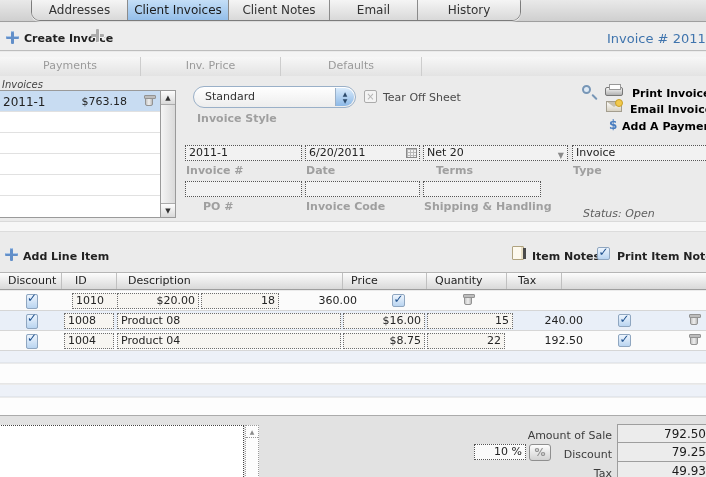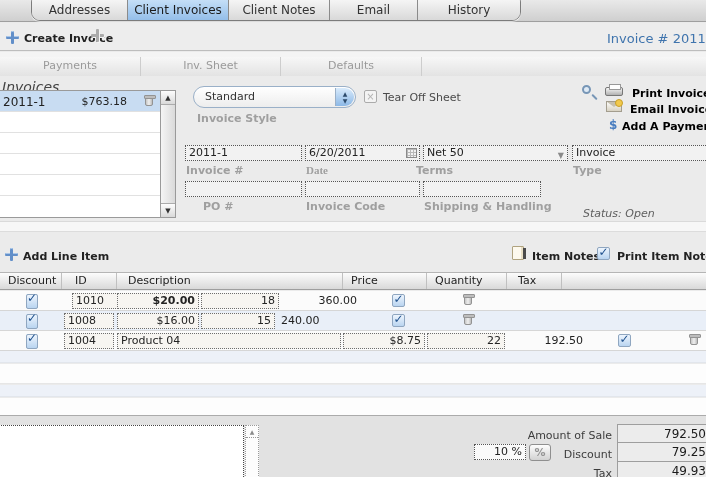--- a/index.html
+++ b/index.html
@@ -34,21 +34,21 @@
   .gapband { top:52px; left:0; width:706px; height:5px; background:#f4f4f4; }
 
   
   .subtabs { top:57px; left:0; width:706px; height:19px; display:flex; border-bottom:1px solid #cfcfcf; }
   .subtab { height:19px; line-height:18px; text-align:center; color:#9a9a9a;
     background:linear-gradient(#f7f7f7,#e3e3e3); border-right:1px solid #cdcdcd; }
   .subtab.active { background:#fff; color:#111; font-weight:bold; border-right:1px solid #d6d6d6; }
   .subtab.filler { flex:1; border-right:none; }
 
   
-  .sb-title { left:2px; top:79px; font-style:italic; font-size:14px; color:#444; }
+  .sb-title { left:2px; top:79px; font-style:italic; font-size:10px; color:#444; }
   .sb-list { left:-2px; top:90px; width:178px; height:128px; background:#fff; border:1px solid #9a9a9a; }
   .sb-row { height:21px; border-bottom:1px solid #e1e1e1; position:relative; }
   .sb-row.selected { background:#c8dcf2; }
   .sb-row .inv-id { position:absolute; left:4px; top:4px; font-size:12px; }
   .sb-row .inv-amt { position:absolute; right:48px; top:4px; font-size:11px; }
   .sb-scroll { position:absolute; right:0; top:0; bottom:0; width:15px; border-left:1px solid #9a9a9a;
     background:linear-gradient(90deg,#f5f5f5,#dadada); }
   .sb-scroll .arrow { position:absolute; left:0; width:14px; height:14px; text-align:center;
     font-size:7px; line-height:14px; color:#333; background:linear-gradient(#fdfdfd,#d9d9d9); }
   .sb-scroll .up { top:0; border-bottom:1px solid #ababab; }
@@ -152,21 +152,21 @@
   <span class="plus blue" style="left:6px; top:8px;"></span>
   <span class="abs bold" style="left:24px; top:9px;">Create Invoice</span>
   <span class="plus gray" style="left:91px; top:6px;"></span>
   <span class="invoice-title">Invoice # 2011-</span>
 </div>
 
 <div class="abs gapband"></div>
 
 <div class="abs subtabs">
   <div class="subtab" style="width:141px">Payments</div>
-  <div class="subtab" style="width:140px">Inv. Sheet</div>
+  <div class="subtab" style="width:140px">Inv. Price</div>
   <div class="subtab" style="width:141px">Defaults</div>
   <div class="subtab filler"></div>
 </div>
 
 <div class="abs sb-title">Invoices</div>
 <div class="abs sb-list">
   <div class="sb-row selected">
     <span class="inv-id">2011-1</span>
     <span class="inv-amt">$763.18</span>
     <span class="icon-trash" style="position:absolute; right:22px; top:6px;"></span>
@@ -205,29 +205,29 @@
 <span class="actlink" style="left:622px; top:120px;">Add A Payment</span>
 
 <div class="dotfield" style="left:185px; top:145px; width:117px;">
   <span>2011-1</span>
 </div>
 <div class="dotfield" style="left:305px; top:145px; width:115px;">
   <span>6/20/2011</span>
   <span class="icon-calendar"></span>
 </div>
 <div class="dotfield" style="left:423px; top:145px; width:145px;">
-  <span>Net 50</span>
+  <span>Net 20</span>
   <span class="dd-arrow">▼</span>
 </div>
 <div class="dotfield" style="left:572px; top:145px; width:140px;">
   <span>Invoice</span>
 </div>
 <div class="fieldlabel" style="left:186px; top:164px;">Invoice #</div>
-<div class="fieldlabel" style="left:306px; top:164px;font-family:Liberation Serif, serif;">Date</div>
-<div class="fieldlabel" style="left:416px; top:164px;">Terms</div>
+<div class="fieldlabel" style="left:306px; top:164px;">Date</div>
+<div class="fieldlabel" style="left:436px; top:164px;">Terms</div>
 <div class="fieldlabel" style="left:573px; top:164px;">Type</div>
 
 <div class="dotfield" style="left:185px; top:181px; width:117px;">
   <span></span>
 </div>
 <div class="dotfield" style="left:305px; top:181px; width:115px;">
   <span></span>
 </div>
 <div class="dotfield" style="left:423px; top:181px; width:118px;">
   <span></span>
@@ -258,46 +258,49 @@
   <div class="hcell c-tax" style="padding-left:11px">Tax</div>
   <div class="hcell c-act" style="border-right:none"></div>
 </div>
 
 <div class="tbl-row plainbg" style="top:291px;">
   <div class="c-discount"><span class="rcheck" style="margin-left:26px"><span class="mark">✓</span></span></div>
   <div class="c-id">
       <div class="cellinput" style="width:50px; margin-left:10px;">1010</div>
     </div>
   <div class="c-price">
-      <div class="cellinput" style="width:82px; text-align:right;font-weight:bold;">$20.00</div>
+      <div class="cellinput" style="width:82px; text-align:right;">$20.00</div>
     </div>
   <div class="c-qty">
       <div class="cellinput" style="width:78px; text-align:right;">18</div>
     </div>
   <div class="c-ext" style="text-align:right; padding-right:14px;">360.00</div>
   <div class="c-tax" style="display:flex; justify-content:center;">
       <span class="rcheck"><span class="mark">✓</span></span>
     </div>
   <div class="c-act" style="display:flex; justify-content:flex-end; padding-right:8px;">
       <span class="icon-trash"></span>
     </div>
 </div>
 
 <div class="tbl-row alt" style="top:311px;">
   <div class="c-discount"><span class="rcheck" style="margin-left:26px"><span class="mark">✓</span></span></div>
   <div class="c-id">
       <div class="cellinput" style="width:50px; margin-left:2px;">1008</div>
     </div>
+  <div class="c-desc">
+      <div class="cellinput" style="width:224px;">Product 08</div>
+    </div>
   <div class="c-price">
       <div class="cellinput" style="width:82px; text-align:right;">$16.00</div>
     </div>
   <div class="c-qty">
-      <div class="cellinput" style="width:74px; text-align:right;">15</div>
-    </div>
-  <div class="c-ext" style="text-align:left; padding-right:14px;">240.00</div>
+      <div class="cellinput" style="width:86px; text-align:right;">15</div>
+    </div>
+  <div class="c-ext" style="text-align:right; padding-right:14px;">240.00</div>
   <div class="c-tax" style="display:flex; justify-content:center;">
       <span class="rcheck"><span class="mark">✓</span></span>
     </div>
   <div class="c-act" style="display:flex; justify-content:flex-end; padding-right:8px;">
       <span class="icon-trash"></span>
     </div>
 </div>
 
 <div class="tbl-row plainbg" style="top:331px;">
   <div class="c-discount"><span class="rcheck" style="margin-left:26px"><span class="mark">✓</span></span></div>

